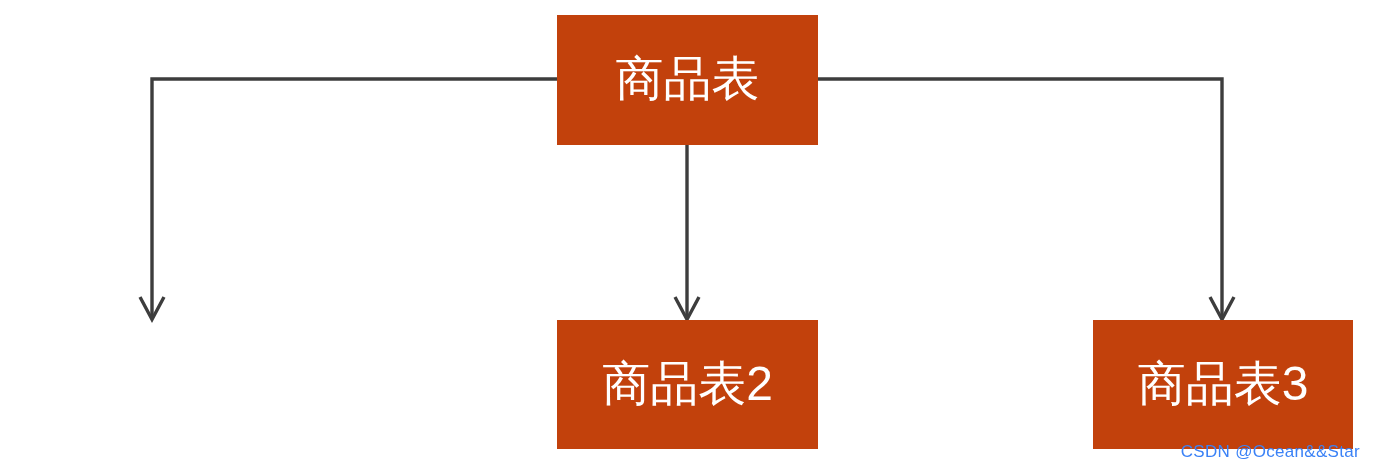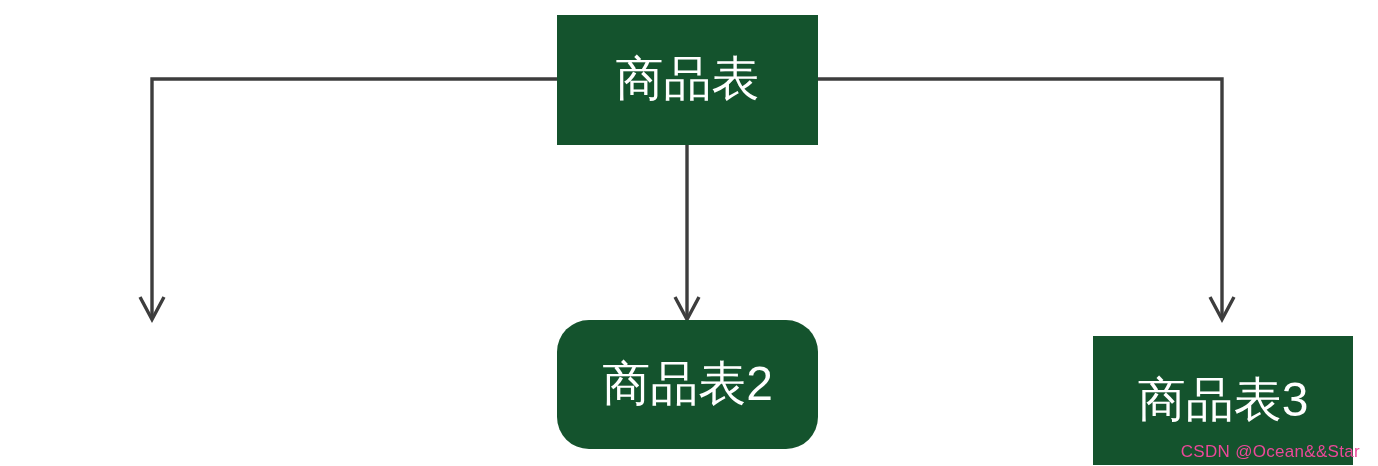--- a/index.html
+++ b/index.html
@@ -29,21 +29,21 @@
     height: 466px;
     z-index: 1;
   }
   
   .node {
     position: absolute;
     z-index: 2;
     display: flex;
     align-items: center;
     justify-content: center;
-    background: #14532d;
+    background: #c2410c;
     color: #ffffff;
     font-size: 48px;
     line-height: 1;
     letter-spacing: 0px;
     white-space: nowrap;
     -webkit-font-smoothing: antialiased;
   }
   .node-label {
     display: block;
     transform: translateY(-1px);
@@ -58,37 +58,36 @@
     left: 22px;
     top: 320px;
     width: 260px;
     height: 129px;
   }
   #node-child-2 {
     left: 557px;
     top: 320px;
     width: 261px;
     height: 129px;
-    border-radius: 32px;
   }
   #node-child-3 {
     left: 1093px;
-    top: 336px;
+    top: 320px;
     width: 260px;
     height: 129px;
   }
   
   #watermark {
     position: absolute;
     right: 18px;
     bottom: 6px;
     z-index: 3;
     font-size: 17px;
     line-height: 1;
-    color: #ec4899;
+    color: #3b82f6;
     letter-spacing: 0.3px;
     white-space: nowrap;
     pointer-events: none;
   }
 </style>
 </head>
 <body>
 
 <div id="canvas">
 

